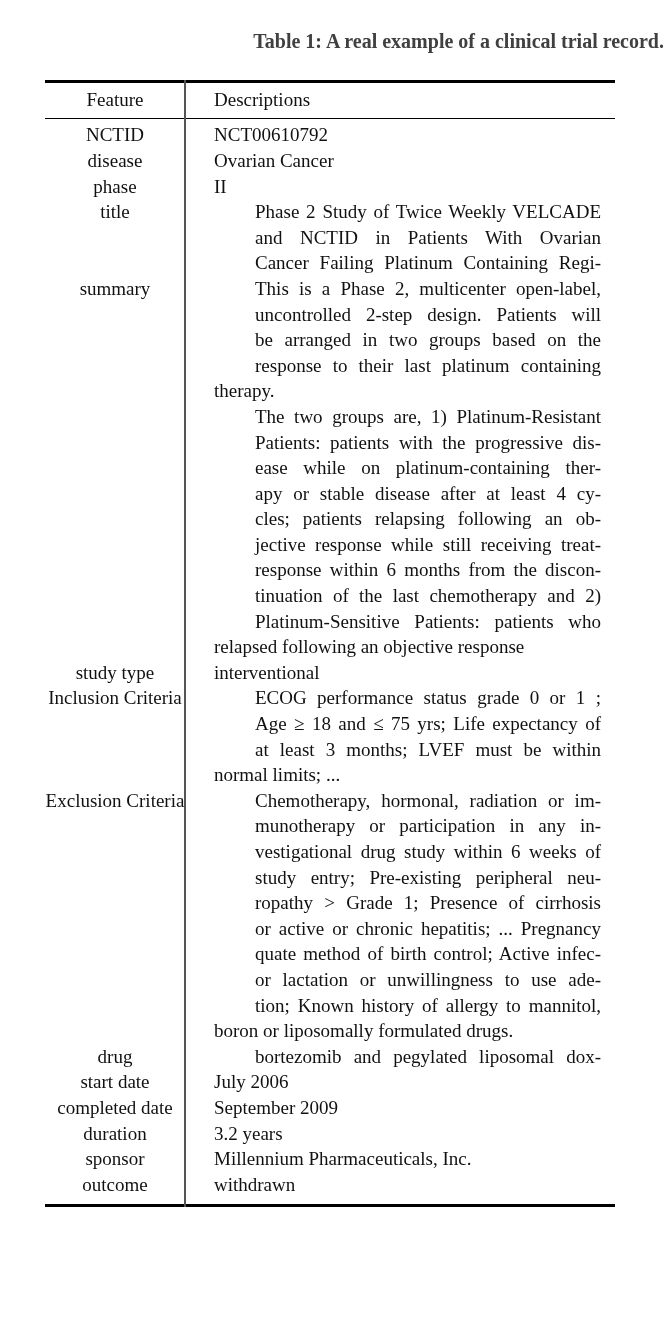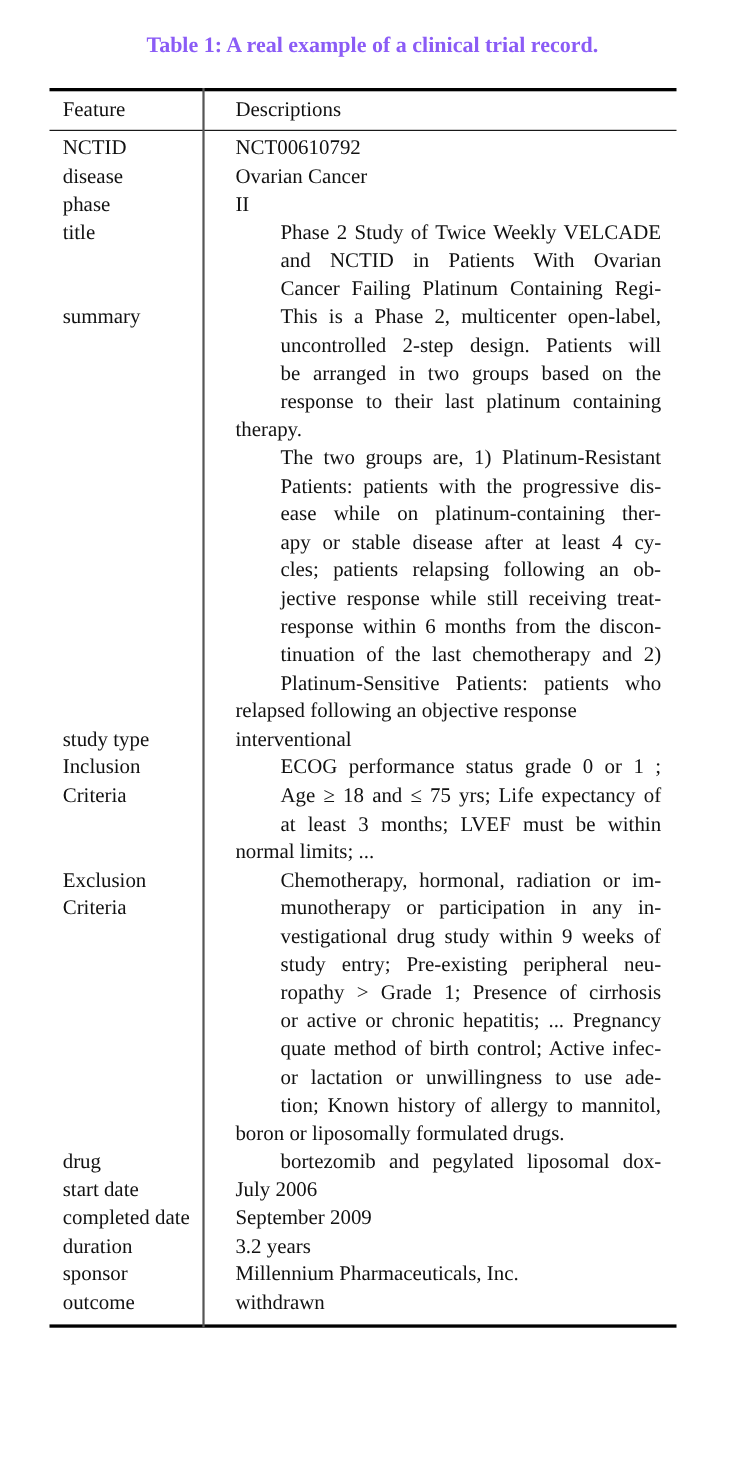--- a/index.html
+++ b/index.html
@@ -10,25 +10,25 @@
   body {
     width: 664px;
     height: 1326px;
     font-family: "Liberation Serif", "DejaVu Serif", serif;
     font-size: 19px;
     color: #111111;
     overflow: hidden;
   }
   .caption {
     padding-top: 28px;
-    text-align: center;
+    text-align: right;
     font-weight: bold;
     font-size: 20px;
     line-height: 26px;
-    color: #8b5cf6;
+    color: #404040;
     padding-left: 13px;
   }
   .table {
     position: relative;
     width: 570px;
     margin: 26px 0 0 45px;
   }
   .rule {
     width: 100%;
     background: #000000;
@@ -47,23 +47,22 @@
     display: grid;
     grid-template-columns: 140px 1fr;
     height: 35px;
     align-items: center;
   }
   .row {
     display: grid;
     grid-template-columns: 140px 1fr;
   }
   .fcell {
-    text-align: left;
+    text-align: center;
     line-height: 25.6px;
-    margin-left: 12px;
   }
   .dcell {
     padding: 0 14px 0 29px;
     line-height: 25.6px;
   }
   .tbody {
     padding: 3px 0 7px 0;
   }
   .line {
     line-height: 25.6px;
@@ -155,21 +154,21 @@
             <div class="line just">Age ≥ 18 and ≤ 75 yrs; Life expectancy of</div>
             <div class="line just">at least 3 months; LVEF must be within</div>
             <div class="line">normal limits; ...</div>
           </div>
         </div>
         <div class="row">
           <div class="fcell">Exclusion Criteria</div>
           <div class="dcell">
             <div class="line just">Chemotherapy, hormonal, radiation or im-</div>
             <div class="line just">munotherapy or participation in any in-</div>
-            <div class="line just">vestigational drug study within 9 weeks of</div>
+            <div class="line just">vestigational drug study within 6 weeks of</div>
             <div class="line just">study entry; Pre-existing peripheral neu-</div>
             <div class="line just">ropathy &gt; Grade 1; Presence of cirrhosis</div>
             <div class="line just">or active or chronic hepatitis; ... Pregnancy</div>
             <div class="line just">quate method of birth control; Active infec-</div>
             <div class="line just">or lactation or unwillingness to use ade-</div>
             <div class="line just">tion; Known history of allergy to mannitol,</div>
             <div class="line">boron or liposomally formulated drugs.</div>
           </div>
         </div>
         <div class="row">

